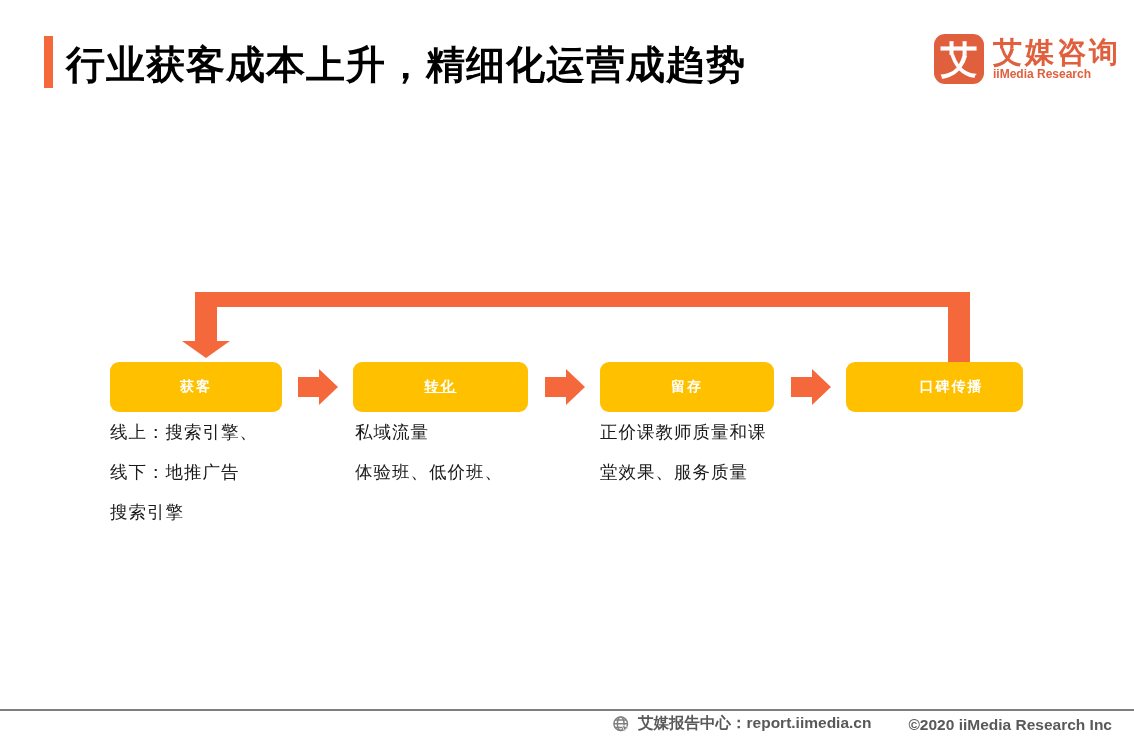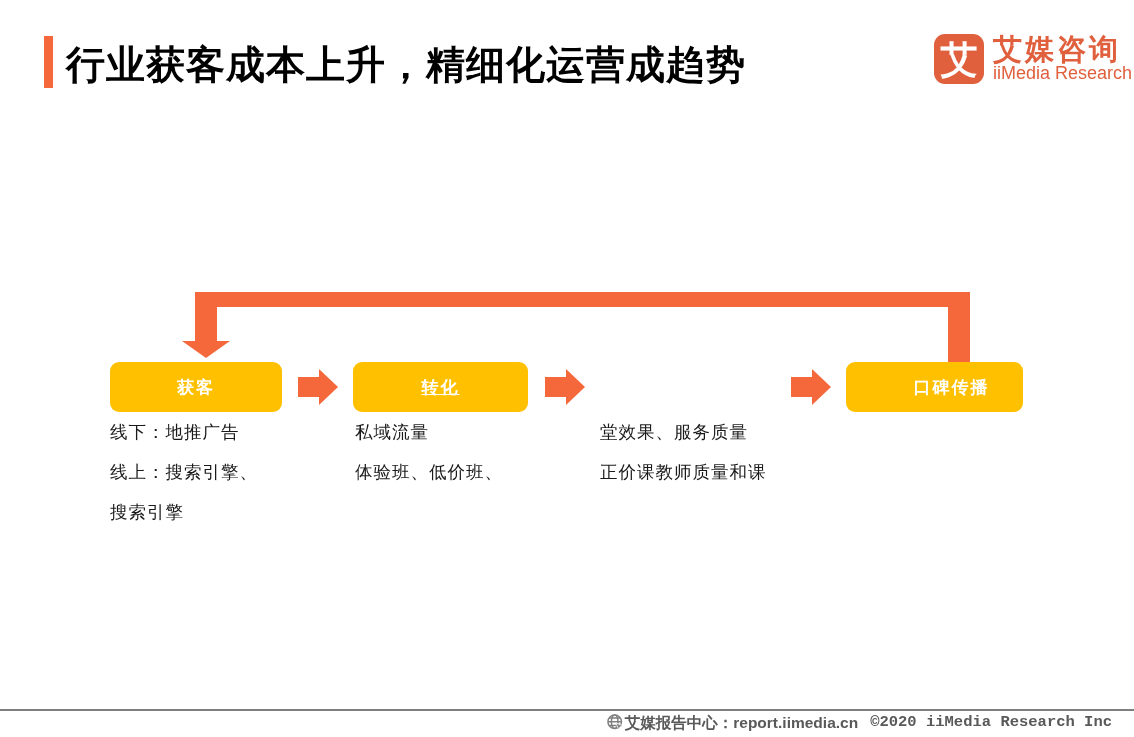--- a/index.html
+++ b/index.html
@@ -57,22 +57,22 @@
   .logo-text { display: flex; flex-direction: column; }
   .logo-name-cn {
     font-size: 29px;
     font-weight: 700;
     color: var(--logo-orange);
     letter-spacing: 3px;
     line-height: 1.05;
     white-space: nowrap;
   }
   .logo-name-en {
-    font-size: 18px;
-    font-weight: 400;
+    font-size: 12px;
+    font-weight: 700;
     color: var(--logo-orange);
     line-height: 1.1;
     white-space: nowrap;
   }
   
   .loop-h {
     position: absolute;
     left: 195px; top: 292px;
     width: 775px; height: 15px;
     background: var(--accent);
@@ -98,21 +98,21 @@
     background: var(--accent);
   }
   
   .step-box {
     position: absolute;
     top: 362px;
     height: 50px;
     border-radius: 9px;
     background: var(--box-yellow);
     color: #ffffff;
-    font-size: 17px;
+    font-size: 14px;
     font-weight: 700;
     letter-spacing: 2px;
     display: flex;
     align-items: center;
     justify-content: center;
   }
   .step-box-1 { left: 110px; width: 172px; }
   .step-box-2 { left: 353px; width: 175px; text-decoration: underline; }
   .step-box-3 { left: 600px; width: 174px; }
   .step-box-4 { left: 846px; width: 177px; padding-left: 34px; }
@@ -156,27 +156,28 @@
   .footer-divider {
     position: absolute;
     left: 0; top: 709px;
     width: 1134px; height: 2px;
     background: var(--divider);
   }
   .footer {
     position: absolute;
     top: 713px; right: 22px;
     display: flex;
-    align-items: flex-start;
+    align-items: flex-end;
+    gap: 7px;
     color: var(--footer-text);
     font-size: 15.5px;
     font-weight: 700;
   }
   .footer .globe-icon { display: inline-flex; }
-  .footer .copyright { margin-left: 12px; font-family: Liberation Mono, monospace; }
+  .footer .copyright { margin-left: 30px; }
 </style>
 </head>
 <body>
 
 <div class="slide">
 
   <div class="title-accent"></div>
   <h1 class="page-title">行业获客成本上升，精细化运营成趋势</h1>
 
   <div class="logo">
@@ -187,47 +188,48 @@
     </div>
   </div>
 
   <div class="loop-h"></div>
   <div class="loop-v-left"></div>
   <div class="loop-arrowhead"></div>
   <div class="loop-v-right"></div>
 
   <div class="step-box step-box-1">获客</div>
   <div class="step-box step-box-2">转化</div>
+  <div class="step-box step-box-3">留存</div>
   <div class="step-box step-box-4">口碑传播</div>
 
   <div class="flow-arrow flow-arrow-1">
     <div class="tail"></div>
       <div class="head"></div>
   </div>
   <div class="flow-arrow flow-arrow-2">
     <div class="tail"></div>
       <div class="head"></div>
   </div>
   <div class="flow-arrow flow-arrow-3">
     <div class="tail"></div>
       <div class="head"></div>
   </div>
 
   <div class="step-desc step-desc-1">
+    <div>线上：搜索引擎、</div>
     <div>线下：地推广告</div>
-    <div>线上：搜索引擎、</div>
     <div>搜索引擎</div>
   </div>
   <div class="step-desc step-desc-2">
     <div>私域流量</div>
     <div>体验班、低价班、</div>
   </div>
   <div class="step-desc step-desc-3">
+    <div>正价课教师质量和课</div>
     <div>堂效果、服务质量</div>
-    <div>正价课教师质量和课</div>
   </div>
 
   <div class="footer-divider"></div>
   <div class="footer">
     <span class="globe-icon">
       <svg width="19" height="19" viewBox="0 0 24 24">
         <g fill="none" stroke="#7F7F7F" stroke-width="1.8">
           <circle cx="11" cy="11" r="8.6"></circle>
           <ellipse cx="11" cy="11" rx="4.2" ry="8.6"></ellipse>
           <path d="M2.4 11h17.2 M4 6.3h14 M4 15.7h14"></path>

